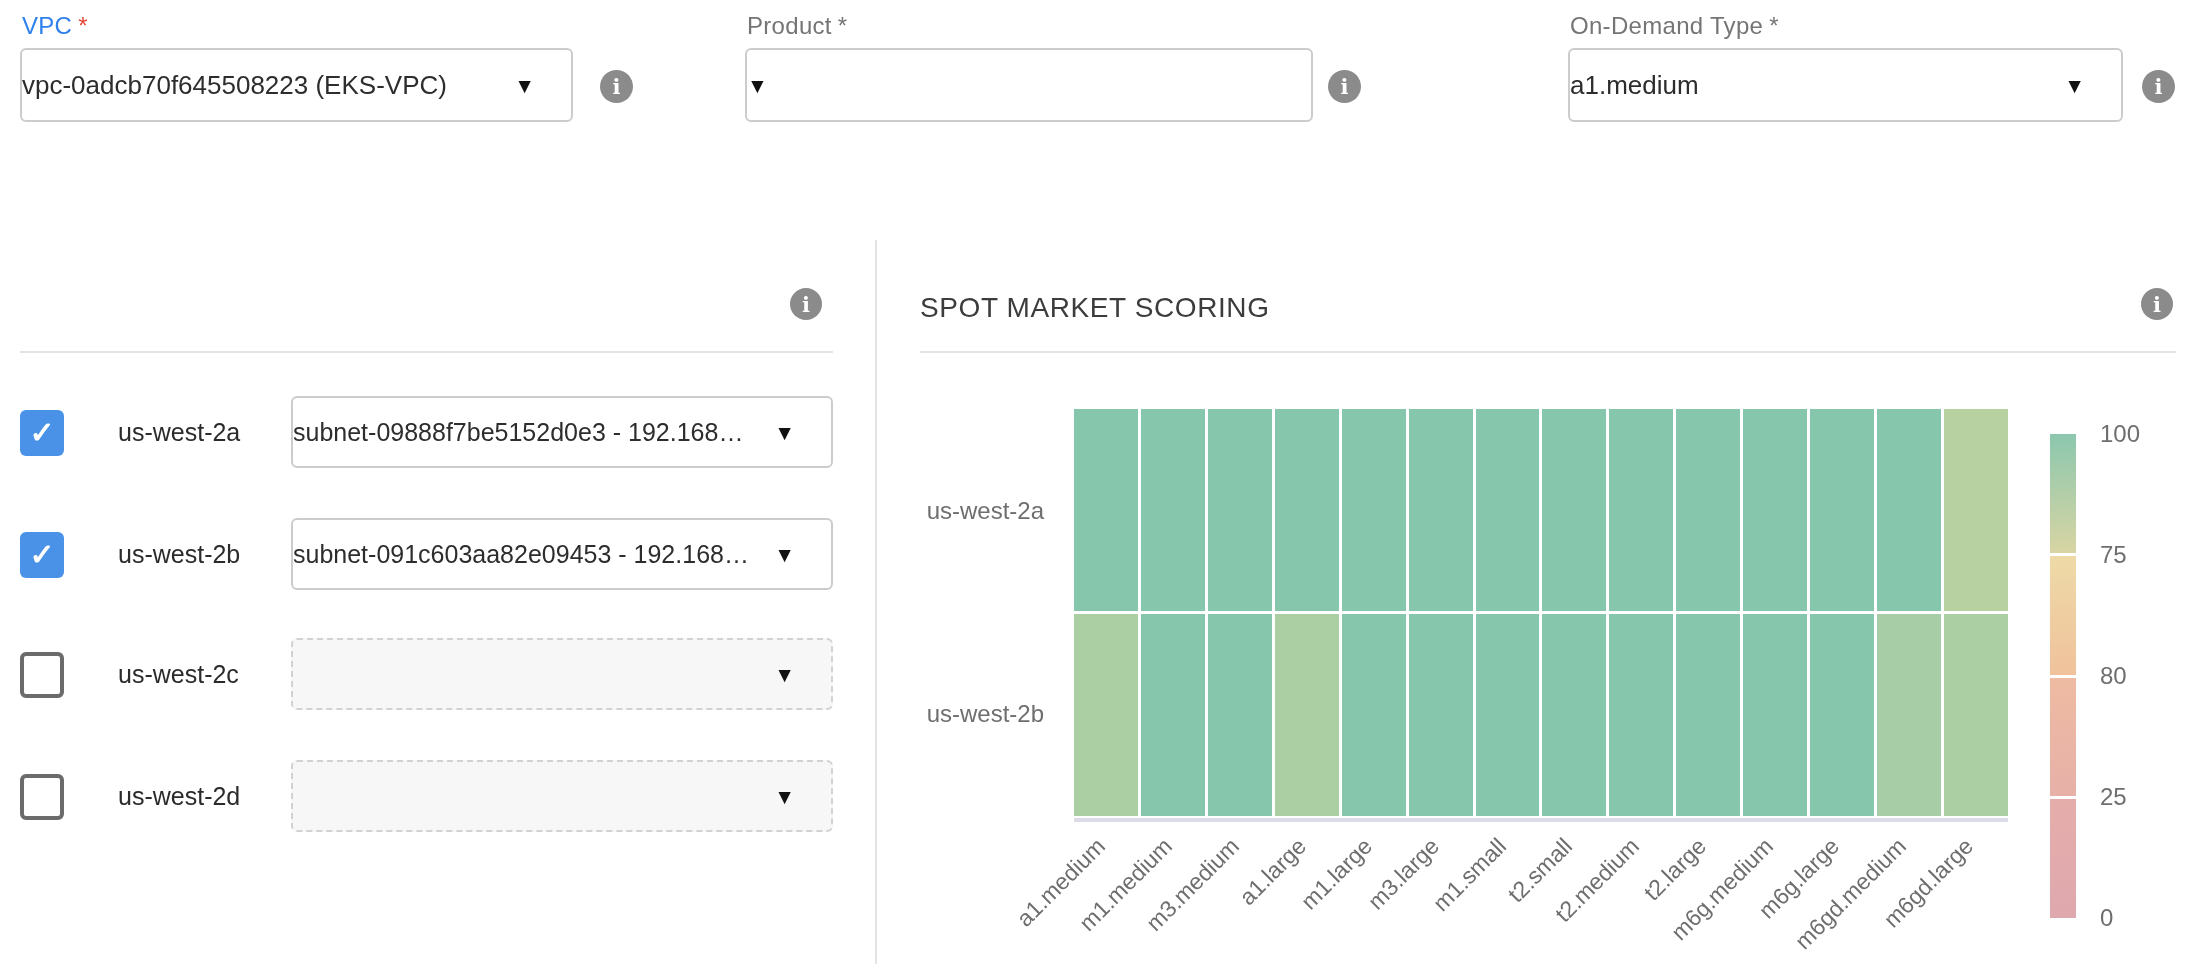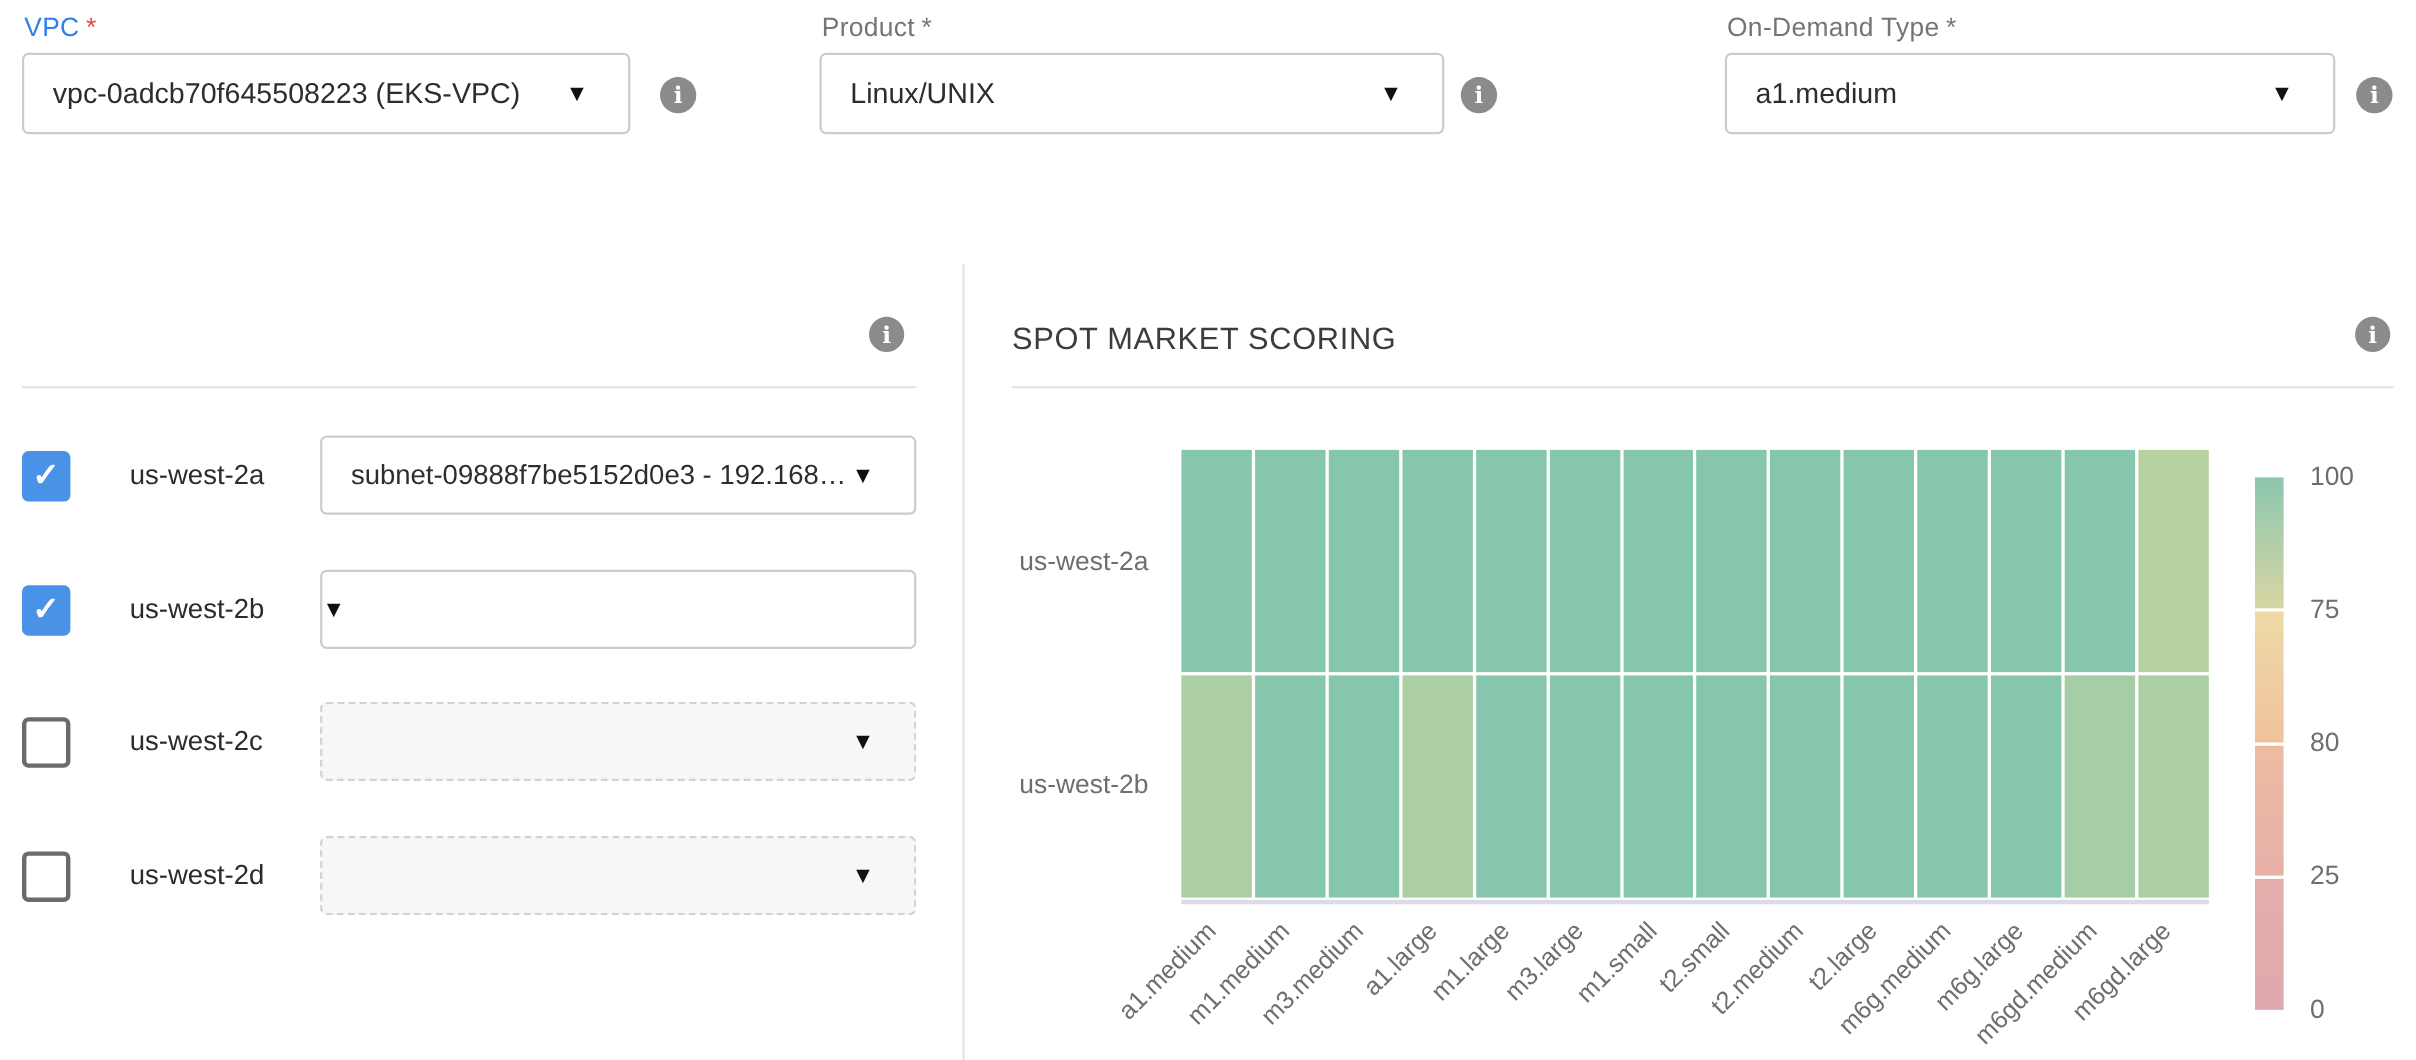--- a/index.html
+++ b/index.html
@@ -22,21 +22,21 @@
   #f-product{left:745px;width:660px;}
   #f-odt{left:1568px;width:724px;}
   .field-label{position:absolute;left:2px;top:2px;font-size:24px;color:var(--label-gray);letter-spacing:.3px;}
   #f-vpc .lbl{color:var(--accent-blue);}
   #f-vpc .req{color:var(--required-red);}
   .req{margin-left:6px;}
   .select{position:absolute;background:#fff;border:2px solid #ccc;border-radius:6px;display:flex;align-items:center;}
   #f-vpc .select{left:0;top:38px;width:553px;height:74px;}
   #f-product .select{left:0;top:38px;width:568px;height:74px;}
   #f-odt .select{left:0;top:38px;width:555px;height:74px;}
-  .select-value{flex:1;padding-left:26px;font-size:26px;color:#2d2d2d;white-space:nowrap;overflow:hidden;}
+  .select-value{flex:1;font-size:26px;color:#2d2d2d;white-space:nowrap;overflow:hidden;}
   .caret{flex:none;font-size:21px;color:#111;padding-right:36px;line-height:1;}
   .info{position:absolute;width:33px;height:33px;border-radius:50%;background:var(--info-icon-gray);color:#fff;
         display:flex;align-items:center;justify-content:center;font-family:"DejaVu Serif",serif;
         font-weight:bold;font-size:21px;cursor:pointer;}
   #f-vpc .info{left:580px;top:60px;}
   #f-product .info{left:583px;top:60px;}
   #f-odt .info{left:574px;top:60px;}
 
   
   .section-title{position:absolute;font-size:28px;font-weight:400;color:var(--heading-gray);letter-spacing:.6px;}
@@ -95,21 +95,20 @@
     <div class="info">
         <span>i</span>
       </div>
   </div>
 
   <div class="field" id="f-product">
     <div class="field-label">
       <span class="lbl">Product</span><span class="req">*</span>
     </div>
     <div class="select">
-      <span class="select-value">Linux/UNIX</span>
       <span class="caret">▼</span>
     </div>
     <div class="info">
         <span>i</span>
       </div>
   </div>
 
   <div class="field" id="f-odt">
     <div class="field-label">
       <span class="lbl">On-Demand Type</span><span class="req">*</span>
@@ -146,20 +145,21 @@
       <span class="caret">▼</span>
     </div>
   </div>
 
   <div class="az-row" style="top:518px">
     <span class="checkbox checked">
       <span class="check">✓</span>
     </span>
     <span class="zone-label">us-west-2b</span>
     <div class="select">
+      <span class="select-value">subnet-091c603aa82e09453 - 192.168…</span>
       <span class="caret">▼</span>
     </div>
   </div>
 
   <div class="az-row" style="top:638px">
     <span class="checkbox unchecked">
       
     </span>
     <span class="zone-label">us-west-2c</span>
     <div class="select disabled">

